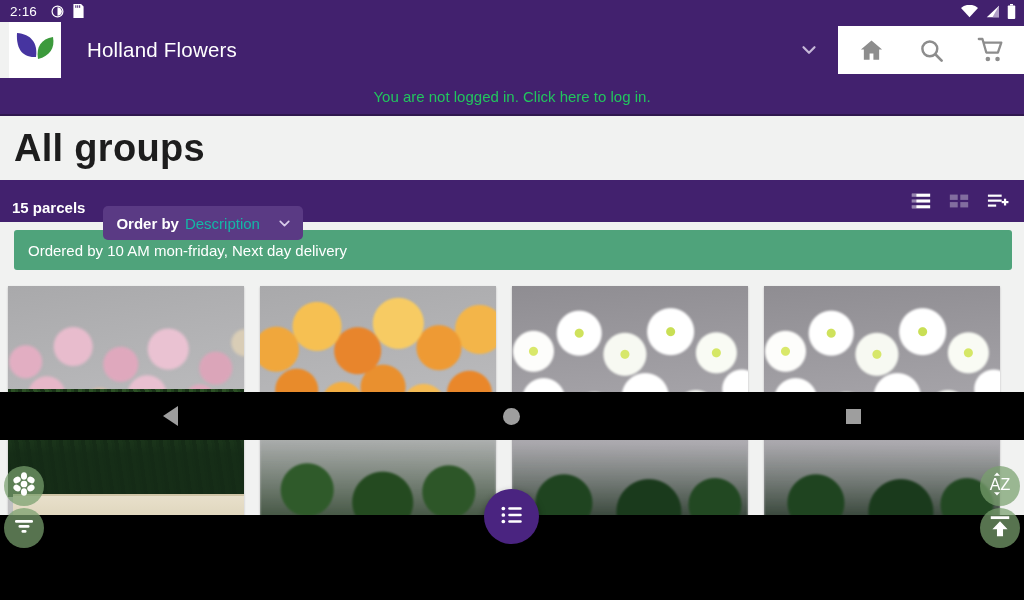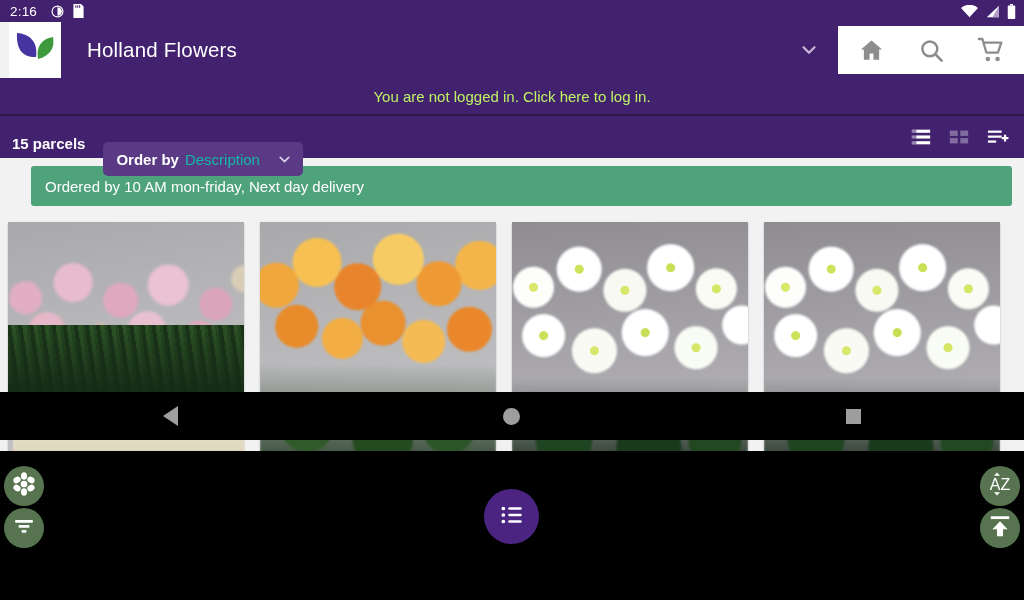--- a/index.html
+++ b/index.html
@@ -46,21 +46,21 @@
     background:#fff; display:flex; align-items:center;
     padding: 0 10px; gap: 14px; margin: 4px 0 4px 6px;
   }
   .act-btn {
     width: 46px; height: 46px; display:flex; align-items:center;
     justify-content:center; cursor:pointer;
   }
 
   
   .login-bar {
-    height: 38px; background:#42216e; color:#bef264;
+    height: 38px; background:#42216e; color:#22c55e;
     display:flex; align-items:center; justify-content:center;
     font-size: 15px; border-bottom: 2px solid #30184f;
     cursor: pointer;
   }
 
   
   .page-title-wrap {
     height: 64px; background:#f1f2f1; display:flex; align-items:center;
     padding-left: 14px;
   }
@@ -80,21 +80,21 @@
   }
   .ob-strong { font-weight: bold; font-size: 15px; }
   .ob-value { font-size: 15px; color:#14b8a6; }
   .ob-chev { margin-left: 10px; display:flex; align-items:center; }
   .toolbar-spacer { flex:1; }
   .tb-icons { display:flex; align-items:center; gap: 16px; padding-right: 4px; }
   .tb-icon { cursor:pointer; display:flex; align-items:center; }
   .tb-icon.dim { opacity: .34; }
 
   
-  .notice-wrap { padding: 8px 12px 0 31px; background:#f1f2f1; }
+  .notice-wrap { padding: 8px 12px 0 14px; background:#f1f2f1; }
   .notice {
     background:#4fa37b; color:#fff; height: 40px; border-radius: 3px;
     display:flex; align-items:center; padding-left: 14px; font-size: 15px;
   }
 
   
   .grid {
     display:flex; gap: 16px; padding: 16px 0 0 8px; background:#f1f2f1;
     height: 245px; overflow:hidden;
   }
@@ -310,20 +310,23 @@
             <circle cx="17" cy="19" r="1.9" fill="#8d8d8d"></circle>
           </svg>
       </div>
     </div>
   </div>
 
   <div class="login-bar">
     <span>You are not logged in. Click here to log in.</span>
   </div>
 
+  <div class="page-title-wrap">
+    <div class="page-title">All groups</div>
+  </div>
 
   <div class="toolbar">
     <div class="parcel-count">15 parcels</div>
     <div class="orderby-pill">
       <span class="ob-strong">Order by</span>
       <span class="ob-value">Description</span>
       <span class="ob-chev">
         <svg width="17" height="17" viewBox="0 0 24 24">
             <path d="M6 9l6 6 6-6" fill="none" stroke="#d8ccea" stroke-width="2.4" stroke-linecap="round" stroke-linejoin="round"></path>
           </svg>

